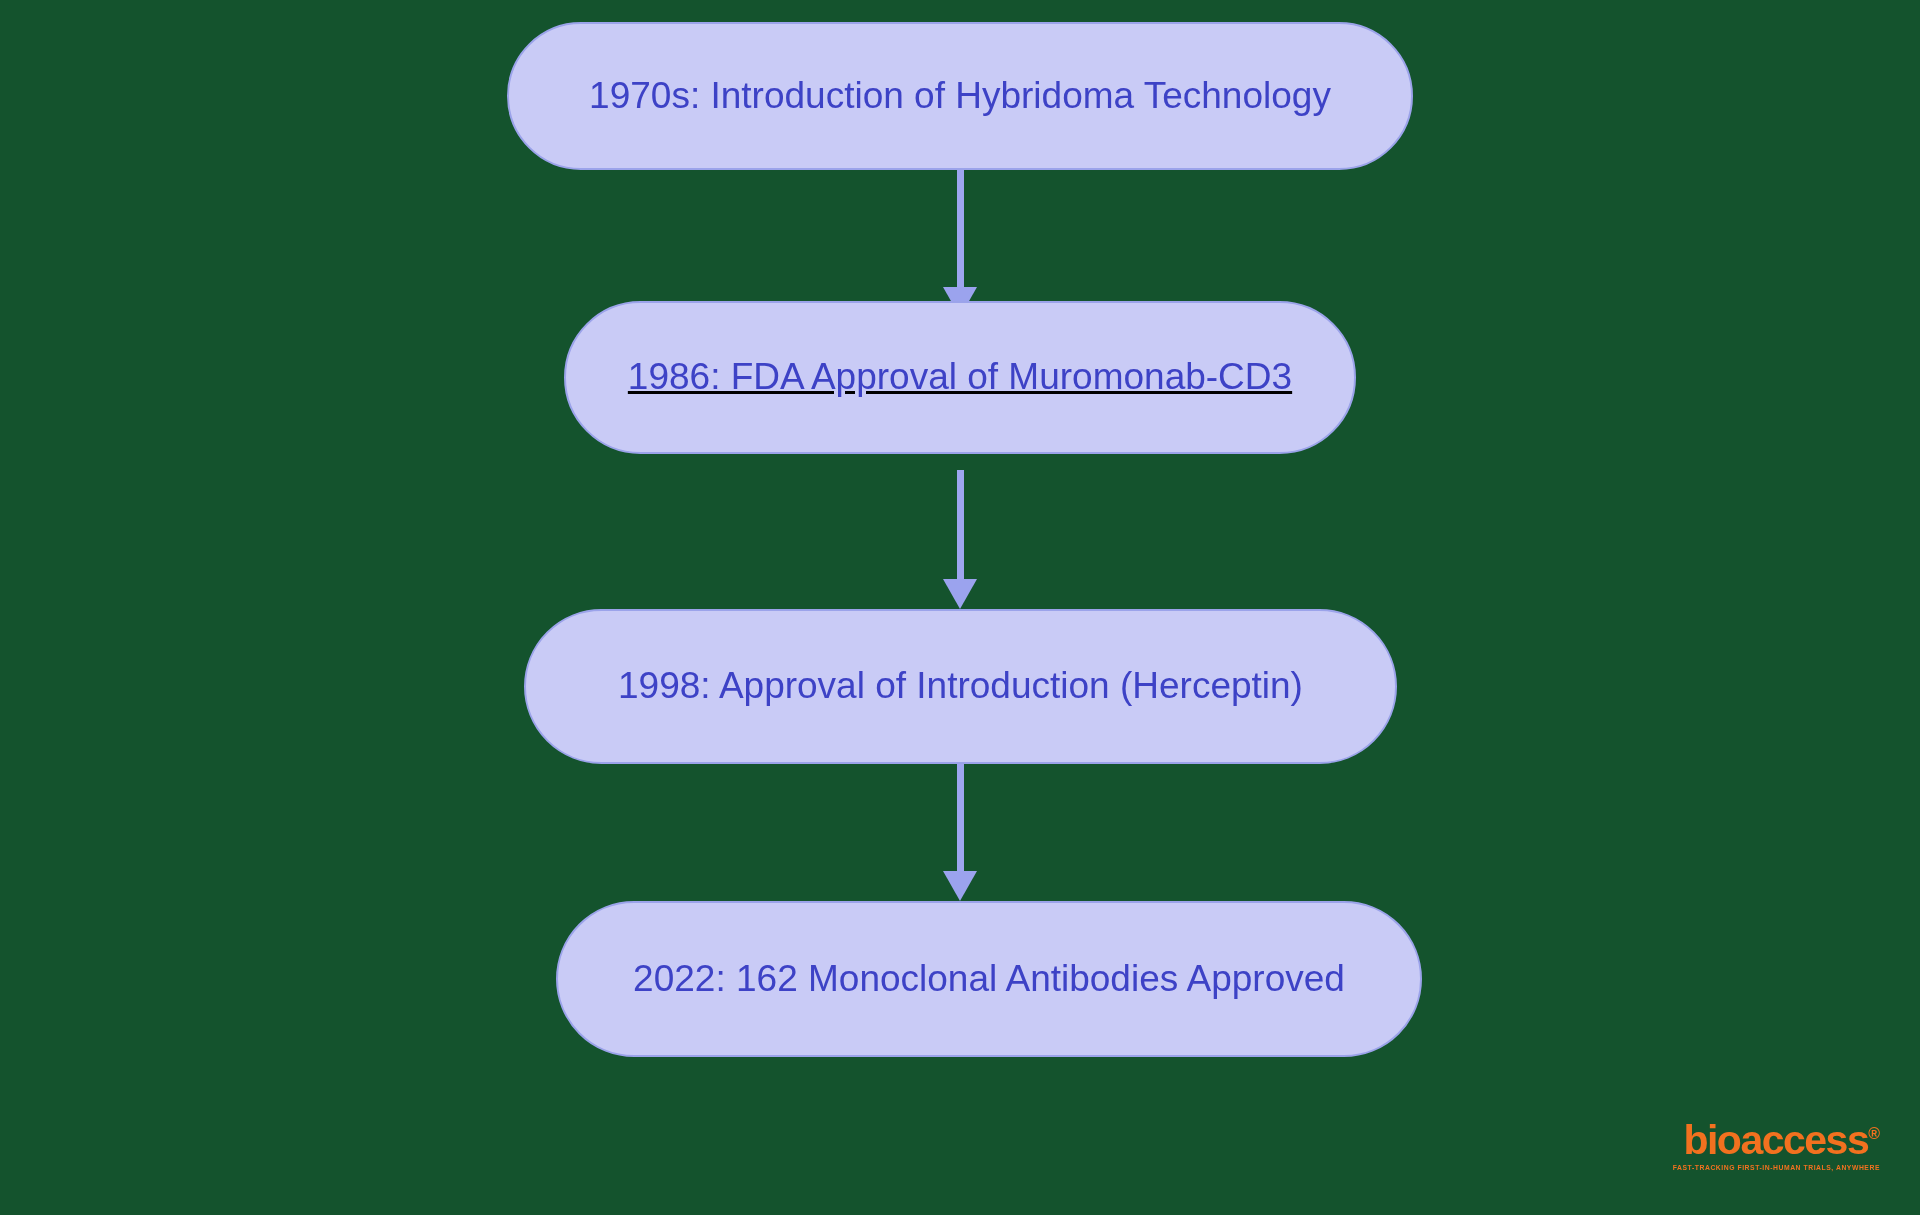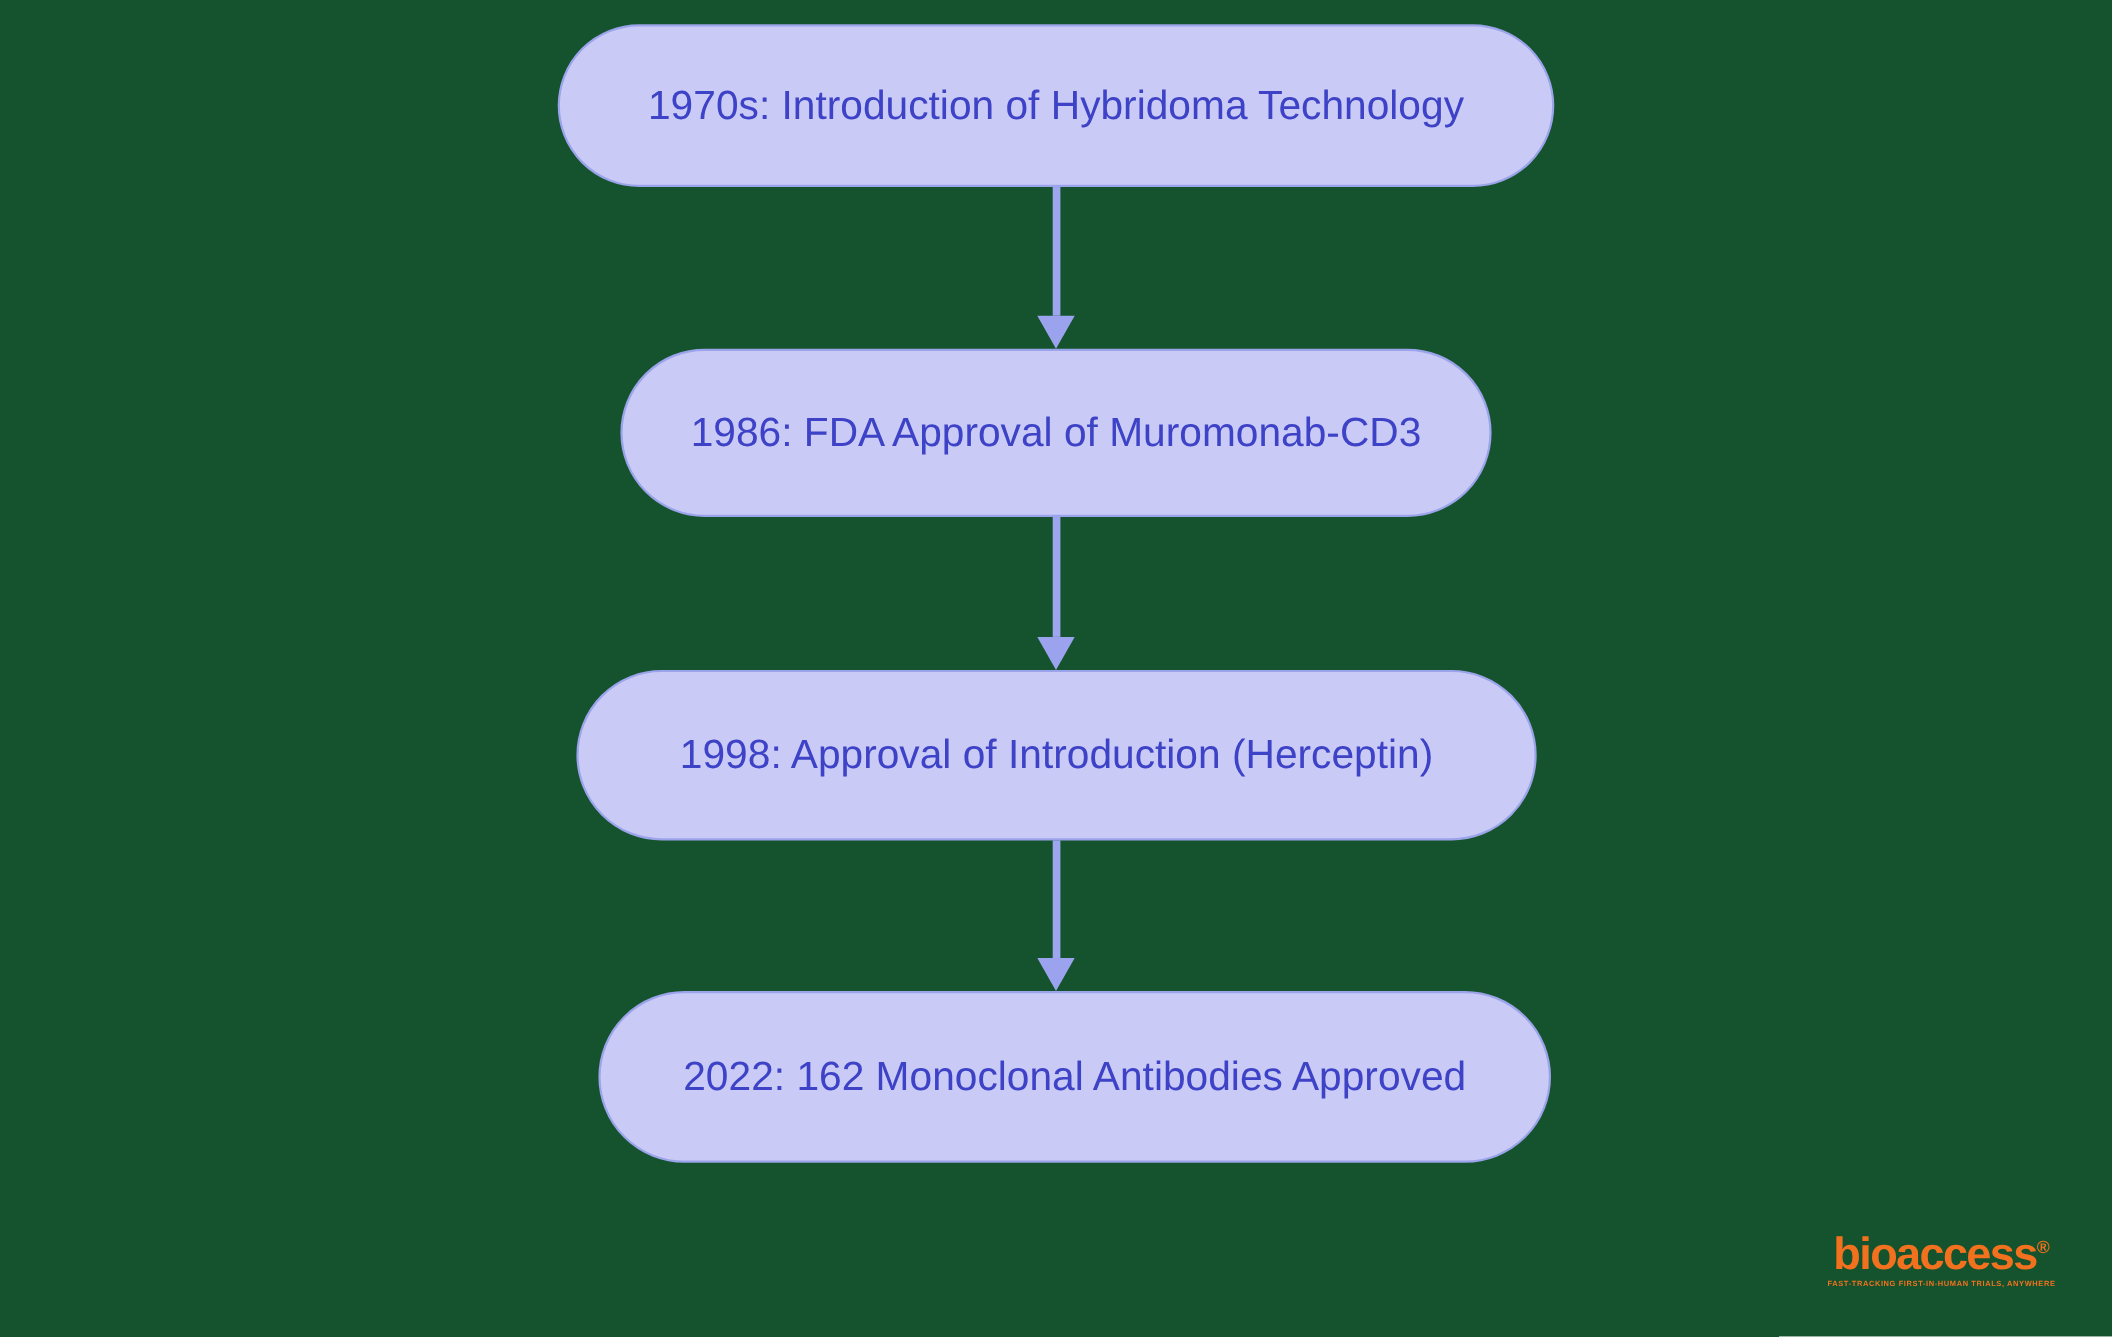--- a/index.html
+++ b/index.html
@@ -29,23 +29,23 @@
   .node .node-label {
     color: #3d42c6;
     font-size: 37px;
     font-weight: 400;
     letter-spacing: 0px;
     line-height: 1.2;
     padding: 0 30px;
     white-space: nowrap;
   }
   .node-1 { top: 22px;  left: 507px; width: 906px; height: 148px; }
-  .node-2 { top: 317px; left: 564px; width: 792px; height: 153px; }
+  .node-2 { top: 301px; left: 564px; width: 792px; height: 153px; text-decoration: underline; }
   .node-3 { top: 609px; left: 524px; width: 873px; height: 155px; }
-  .node-4 { top: 901px; left: 544px; width: 866px; height: 156px; }
+  .node-4 { top: 901px; left: 556px; width: 866px; height: 156px; }
 
   .arrow {
     position: absolute;
     left: 943px;
     width: 34px;
     display: flex;
     flex-direction: column;
     align-items: center;
   }
   .arrow-1 { top: 170px; height: 147px; }
@@ -63,21 +63,21 @@
     border-left: 17px solid transparent;
     border-right: 17px solid transparent;
     border-top: 30px solid #9ba3ee;
   }
 
   .logo {
     position: absolute;
     left: 1650px;
     top: 1120px;
     width: 230px;
-    text-align: center;
+    text-align: right;
     color: #f2711f;
   }
   .logo .wordmark {
     font-size: 41px;
     font-weight: 800;
     letter-spacing: -1.5px;
     line-height: 1.0;
     white-space: nowrap;
   }
   .logo .reg {

